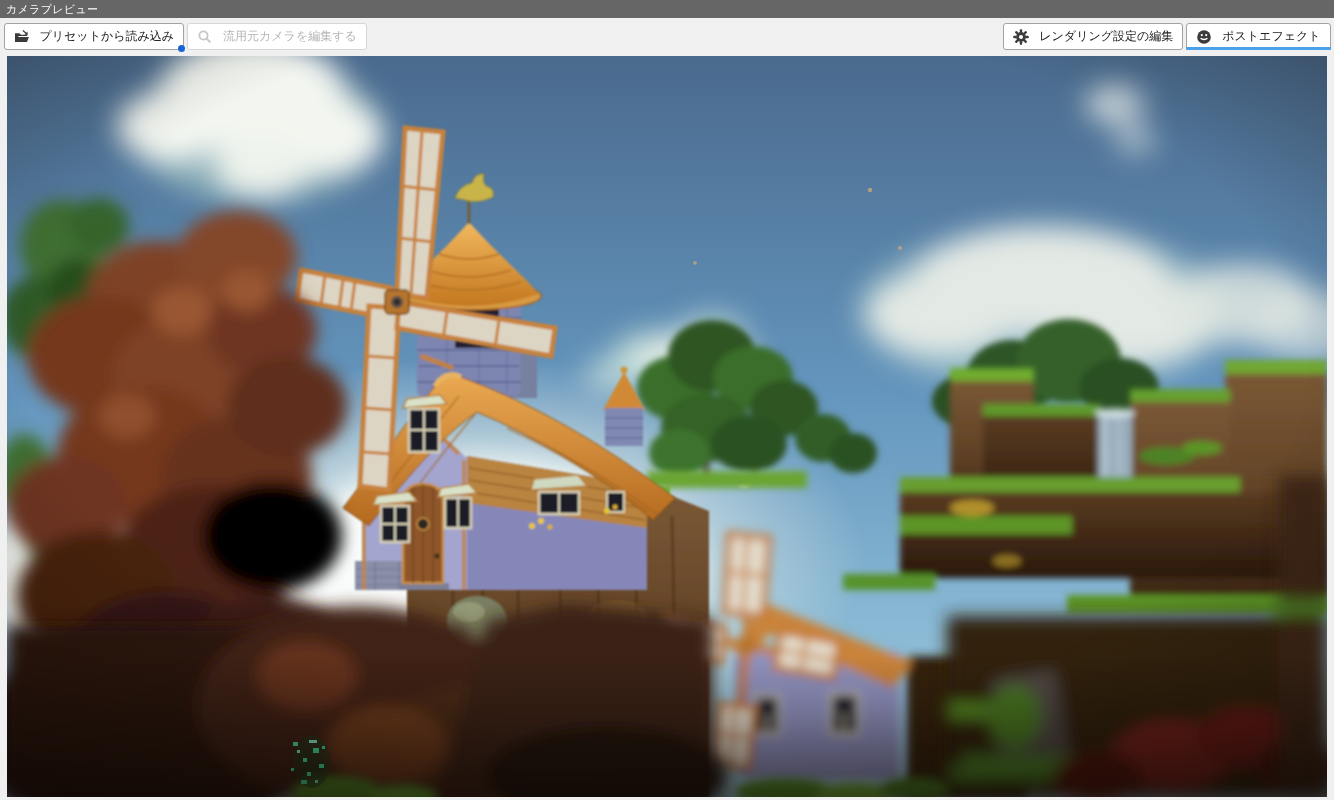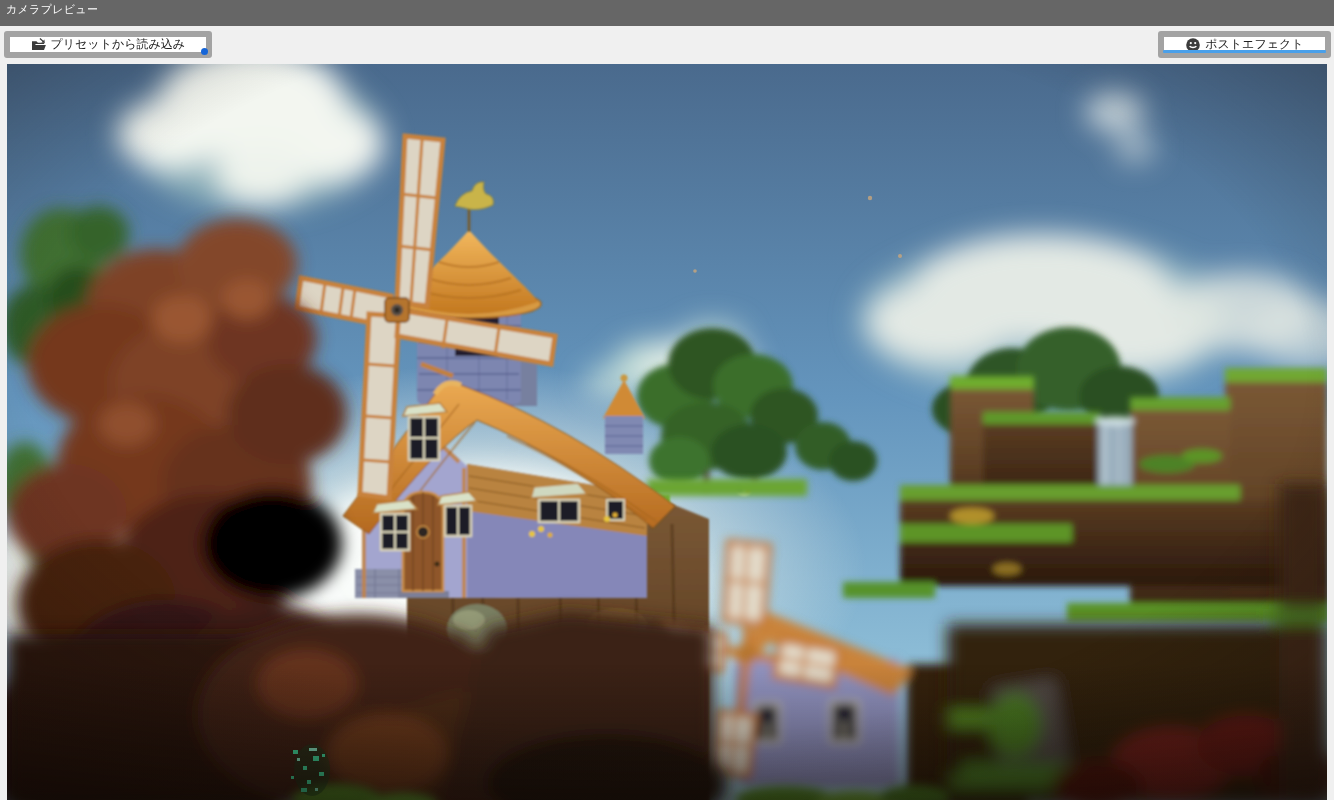--- a/index.html
+++ b/index.html
@@ -1,32 +1,32 @@
 <!DOCTYPE html>
 <html><head>
 <meta charset="utf-8">
 <style>
   html,body{margin:0;padding:0;}
   body{
     width:1334px;height:800px;overflow:hidden;background:#f0f0f0;
     font-family:"Liberation Sans",sans-serif;-webkit-font-smoothing:antialiased;
   }
   .titlebar{
-    height:26px;background:#666666;color:#ffffff;font-size:11px;
+    height:18px;background:#666666;color:#ffffff;font-size:11px;
     line-height:18px;padding-left:6px;letter-spacing:.3px;
   }
   .toolbar{
     height:37px;background:#f0f0f0;display:flex;align-items:center;
     justify-content:space-between;padding:0 2px;
   }
   .tb-group{display:flex;align-items:center;}
   .tb-btn{
-    position:relative;display:inline-flex;align-items:center;gap:4px;
-    height:27px;padding:0 21px;margin:0 1.5px;background:#ffffff;
-    border:6px solid #a3a3a3;border-radius:3px;font-size:12px;color:#222222;
+    position:relative;display:inline-flex;align-items:center;gap:10px;
+    height:27px;padding:0 9px;margin:0 1.5px;background:#ffffff;
+    border:1px solid #a3a3a3;border-radius:3px;font-size:12px;color:#222222;
     font-family:"Liberation Sans",sans-serif;cursor:pointer;white-space:nowrap;
   }
   .tb-btn.disabled{color:#b5b5b5;border-color:#d7d7d7;cursor:default;}
   .tb-btn .ic{display:inline-flex;width:16px;height:16px;flex:0 0 16px;}
   .notif-dot{
     position:absolute;right:-2px;bottom:-3px;width:7px;height:7px;
     border-radius:50%;background:#1565d8;
   }
   .active-underline{
     position:absolute;left:-1px;right:-1px;bottom:-1px;height:3px;
@@ -52,25 +52,53 @@
             <path d="M1 13 V4.2 h4.4 l1.5 1.6 h6.3 v1.3 H4.6 L2.8 13 Z"></path>
             <path d="M3.4 7.9 h11.5 l-1.9 5.2 H1.6 Z"></path>
             <path d="M9.4 1.1 l2.9 2.6 1.1-1.2 .4 3.4 -3.4-.3 1-1.1 -2.9-2.6 Z"></path>
           </g>
         </svg>
       </span>
       <span>プリセットから読み込み</span>
       <span class="notif-dot"></span>
     </button>
 
+    <button class="tb-btn disabled">
+      <span class="ic">
+        <svg viewBox="0 0 16 16" width="16" height="16">
+          <circle cx="6.5" cy="6.5" r="4.1" fill="none" stroke="#c6c6c6" stroke-width="1.8"></circle>
+          <line x1="9.6" y1="9.6" x2="13.4" y2="13.4" stroke="#c6c6c6" stroke-width="2"></line>
+        </svg>
+      </span>
+      <span>流用元カメラを編集する</span>
+    </button>
   </div>
 
   <div class="tb-group">
 
 
+    <button class="tb-btn">
+      <span class="ic">
+        <svg viewBox="0 0 16 16" width="16" height="16">
+          <g fill="#3b3b3b">
+            <circle cx="8" cy="8" r="4.9"></circle>
+            <rect x="6.8" y="0.2" width="2.4" height="3.4" rx=".9"></rect>
+            <rect x="6.8" y="0.2" width="2.4" height="3.4" rx=".9" transform="rotate(45 8 8)"></rect>
+            <rect x="6.8" y="0.2" width="2.4" height="3.4" rx=".9" transform="rotate(90 8 8)"></rect>
+            <rect x="6.8" y="0.2" width="2.4" height="3.4" rx=".9" transform="rotate(135 8 8)"></rect>
+            <rect x="6.8" y="0.2" width="2.4" height="3.4" rx=".9" transform="rotate(180 8 8)"></rect>
+            <rect x="6.8" y="0.2" width="2.4" height="3.4" rx=".9" transform="rotate(225 8 8)"></rect>
+            <rect x="6.8" y="0.2" width="2.4" height="3.4" rx=".9" transform="rotate(270 8 8)"></rect>
+            <rect x="6.8" y="0.2" width="2.4" height="3.4" rx=".9" transform="rotate(315 8 8)"></rect>
+            <circle cx="8" cy="8" r="2" fill="#ffffff"></circle>
+          </g>
+        </svg>
+      </span>
+      <span>レンダリング設定の編集</span>
+    </button>
 
     <button class="tb-btn">
       <span class="ic">
         <svg viewBox="0 0 16 16" width="16" height="16">
           <circle cx="8" cy="8" r="6.8" fill="#3b3b3b"></circle>
           <path d="M4.6 9.3 a4.4 3.5 0 0 0 6.8 0" stroke="#ffffff" stroke-width="1.5" fill="none"></path>
           <circle cx="5.8" cy="6.1" r="1.1" fill="#ffffff"></circle>
           <circle cx="10.2" cy="6.1" r="1.1" fill="#ffffff"></circle>
         </svg>
       </span>

